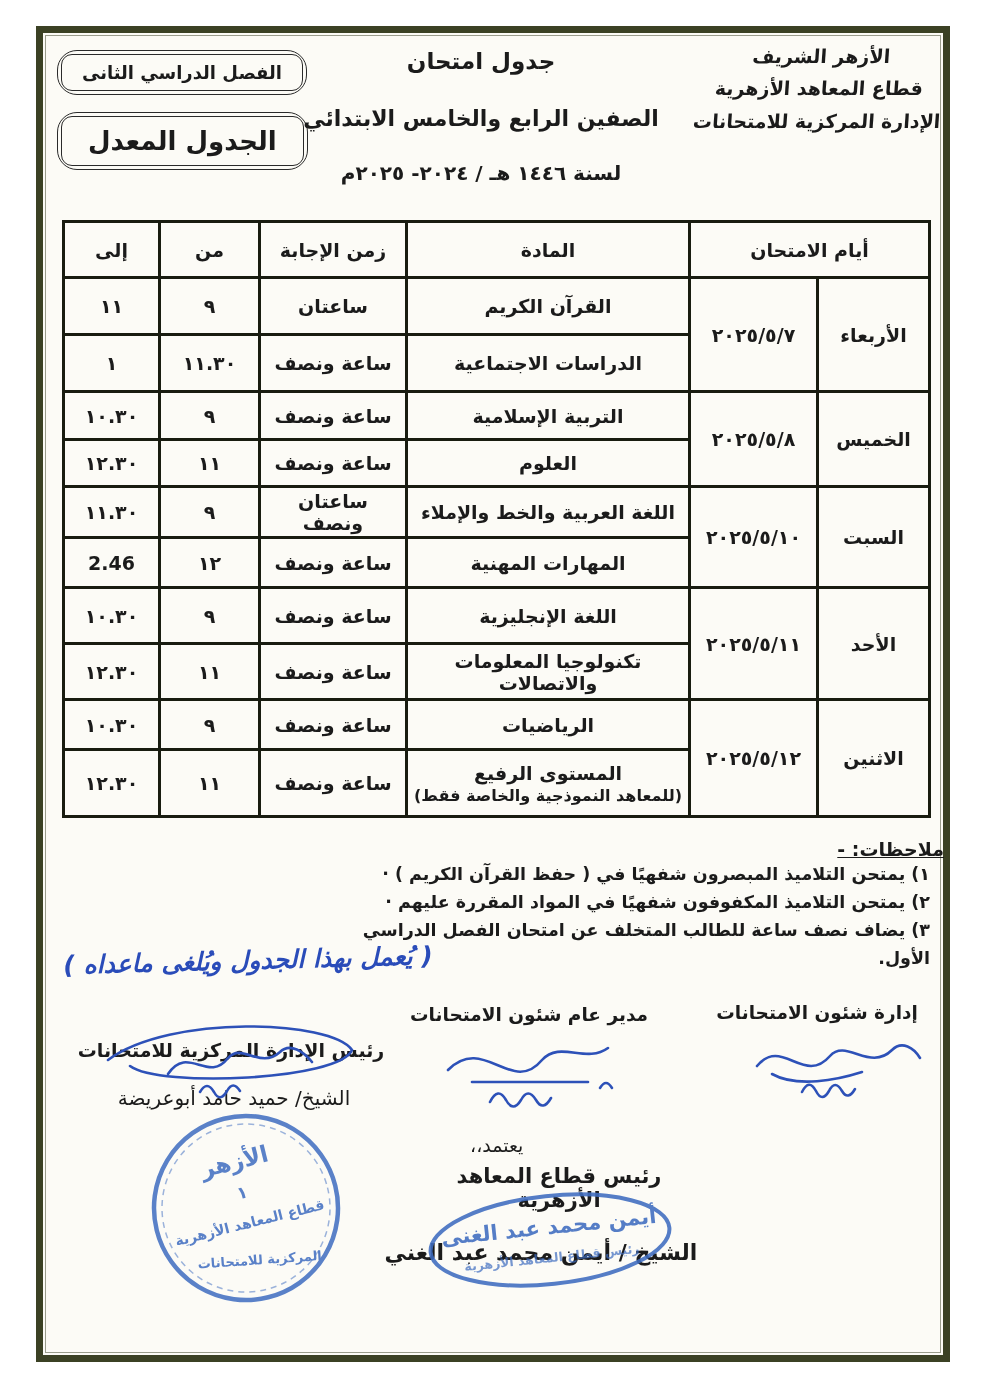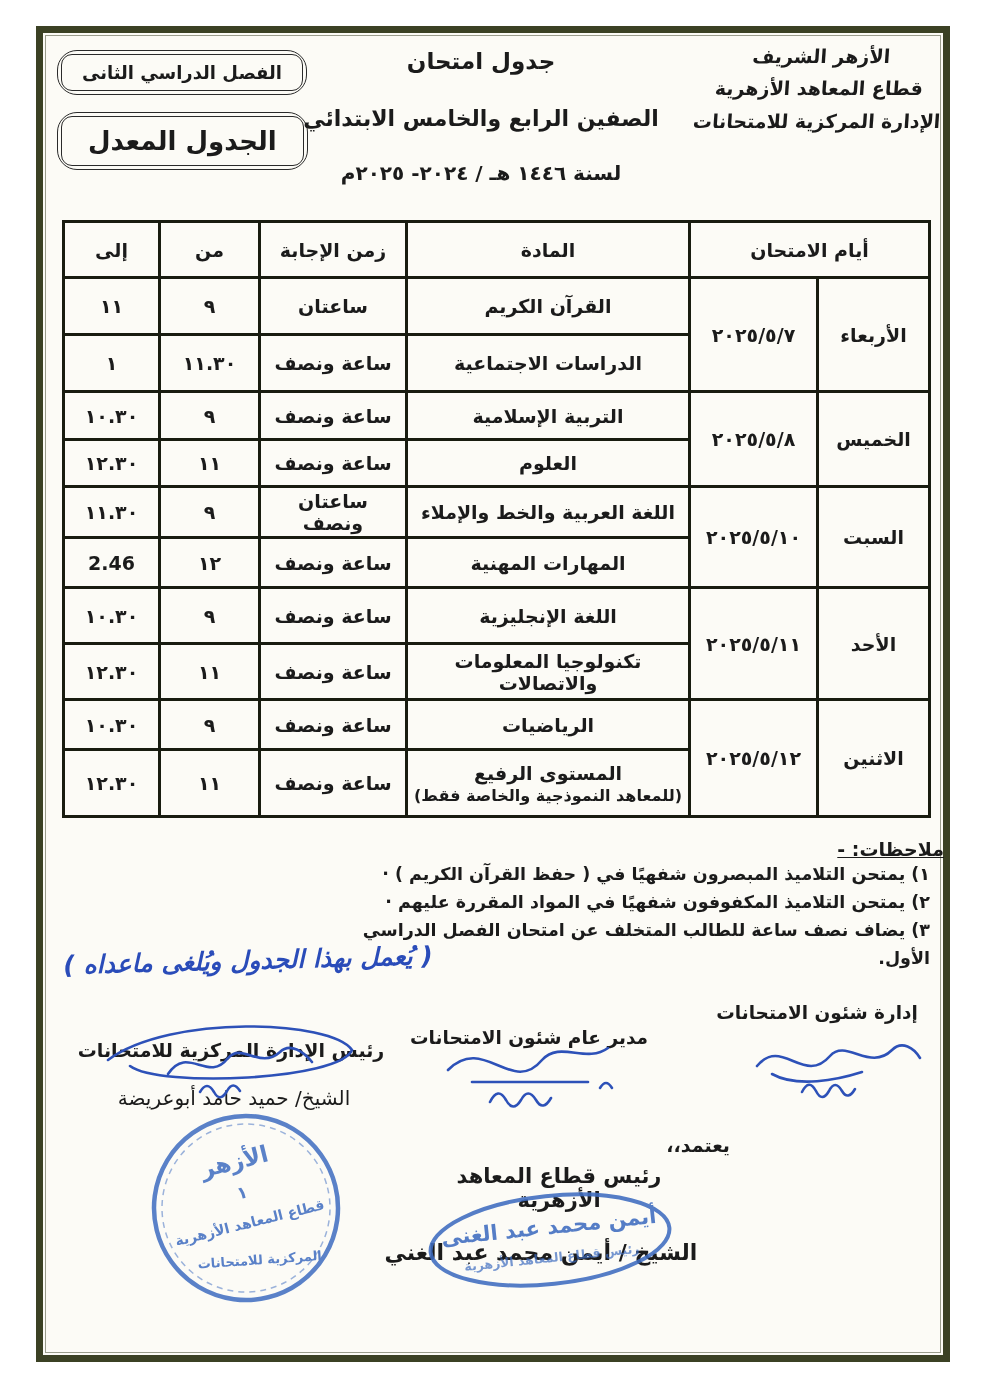--- a/index.html
+++ b/index.html
@@ -94,37 +94,37 @@
     color: #2a4cb9; font-size: 25px; font-weight: bold; font-style: italic;
     transform: rotate(-1.5deg);
   }
 
   
   .sig-label {
     position: absolute; direction: rtl; text-align: center;
     font-weight: bold; font-size: 18.5px;
   }
   .sig-right  { left: 686px; top: 1002px; width: 262px; }
-  .sig-middle { left: 388px; top: 1027px; width: 282px; }
+  .sig-middle { left: 388px; top: 1004px; width: 282px; }
   .sig-left   { left: 72px;  top: 1014px; width: 318px; font-size: 19px; margin-top: 25px; }
   .sig-name {
     position: absolute; direction: rtl; text-align: center;
     font-weight: normal; font-size: 20px;
   }
   .sig-name-left { left: 78px; top: 1086px; width: 312px; }
 
   .sig-svg { position: absolute; }
   .svg-sig-right  { left: 742px; top: 1028px; }
   .svg-sig-middle { left: 420px; top: 1030px; }
   .svg-sig-left   { left: 90px;  top: 1022px; }
 
   
   .approve-heading {
     position: absolute; left: 470px; top: 1134px; width: 260px;
-    direction: rtl; text-align: right; font-weight: bold; font-size: 19px;
+    direction: rtl; text-align: left; font-weight: normal; font-size: 19px;
   }
   .approve-title {
     position: absolute; left: 414px; top: 1164px; width: 290px;
     direction: rtl; text-align: center; font-weight: bold; font-size: 21px;
   }
   .approve-name {
     position: absolute; left: 356px; top: 1240px; width: 370px;
     direction: rtl; text-align: center; font-weight: bold; font-size: 22px;
   }
 

